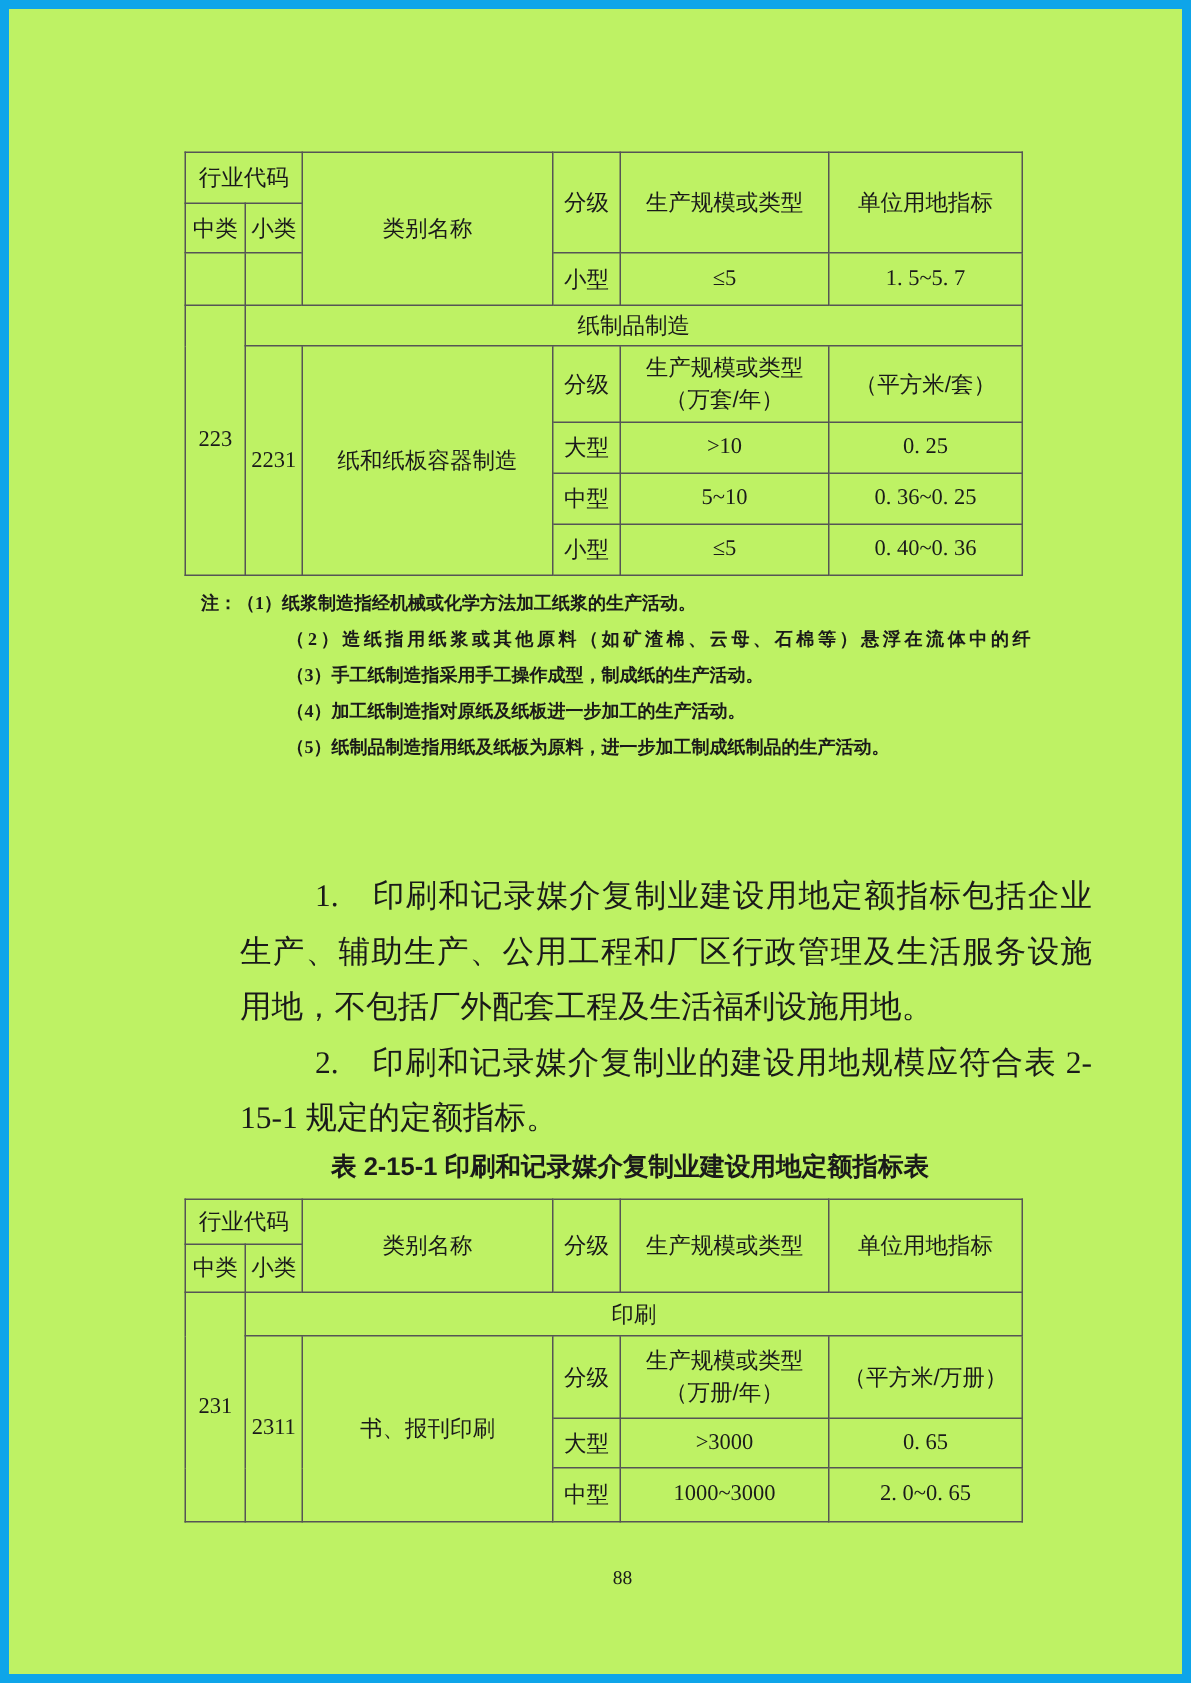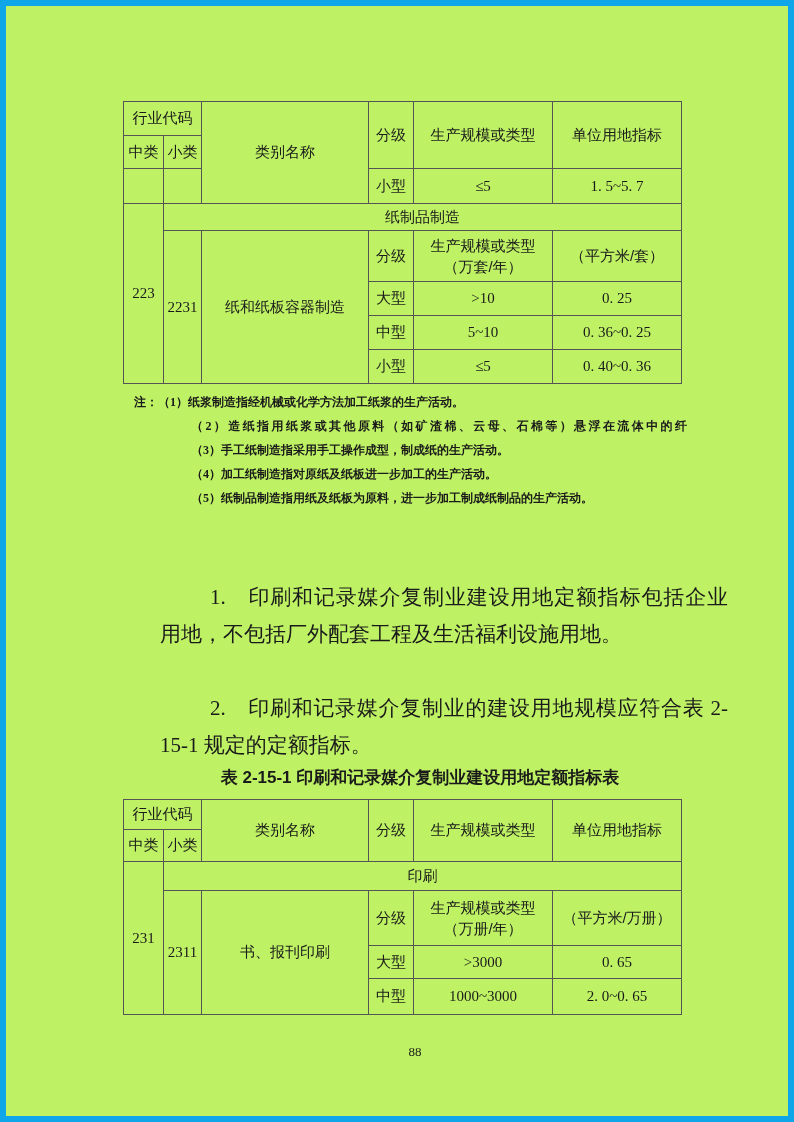--- a/index.html
+++ b/index.html
@@ -112,20 +112,21 @@
     <div class="nline n-first">注：（1）纸浆制造指经机械或化学方法加工纸浆的生产活动。</div>
     <div class="nline n-item n-just">（2）造纸指用纸浆或其他原料（如矿渣棉、云母、石棉等）悬浮在流体中的纤</div>
     <div class="nline n-item">（3）手工纸制造指采用手工操作成型，制成纸的生产活动。</div>
     <div class="nline n-item">（4）加工纸制造指对原纸及纸板进一步加工的生产活动。</div>
     <div class="nline n-item">（5）纸制品制造指用纸及纸板为原料，进一步加工制成纸制品的生产活动。</div>
   </div>
 
 
   <div class="para" id="para1">
     <div class="pline full indent">1.　印刷和记录媒介复制业建设用地定额指标包括企业</div>
+    <div class="pline full">生产、辅助生产、公用工程和厂区行政管理及生活服务设施</div>
     <div class="pline">用地，不包括厂外配套工程及生活福利设施用地。</div>
   </div>
 
   <div class="para" id="para2">
     <div class="pline full indent">2.　印刷和记录媒介复制业的建设用地规模应符合表 2-</div>
     <div class="pline">15-1 规定的定额指标。</div>
   </div>
 
   <div class="caption">表 2-15-1 印刷和记录媒介复制业建设用地定额指标表</div>
 

